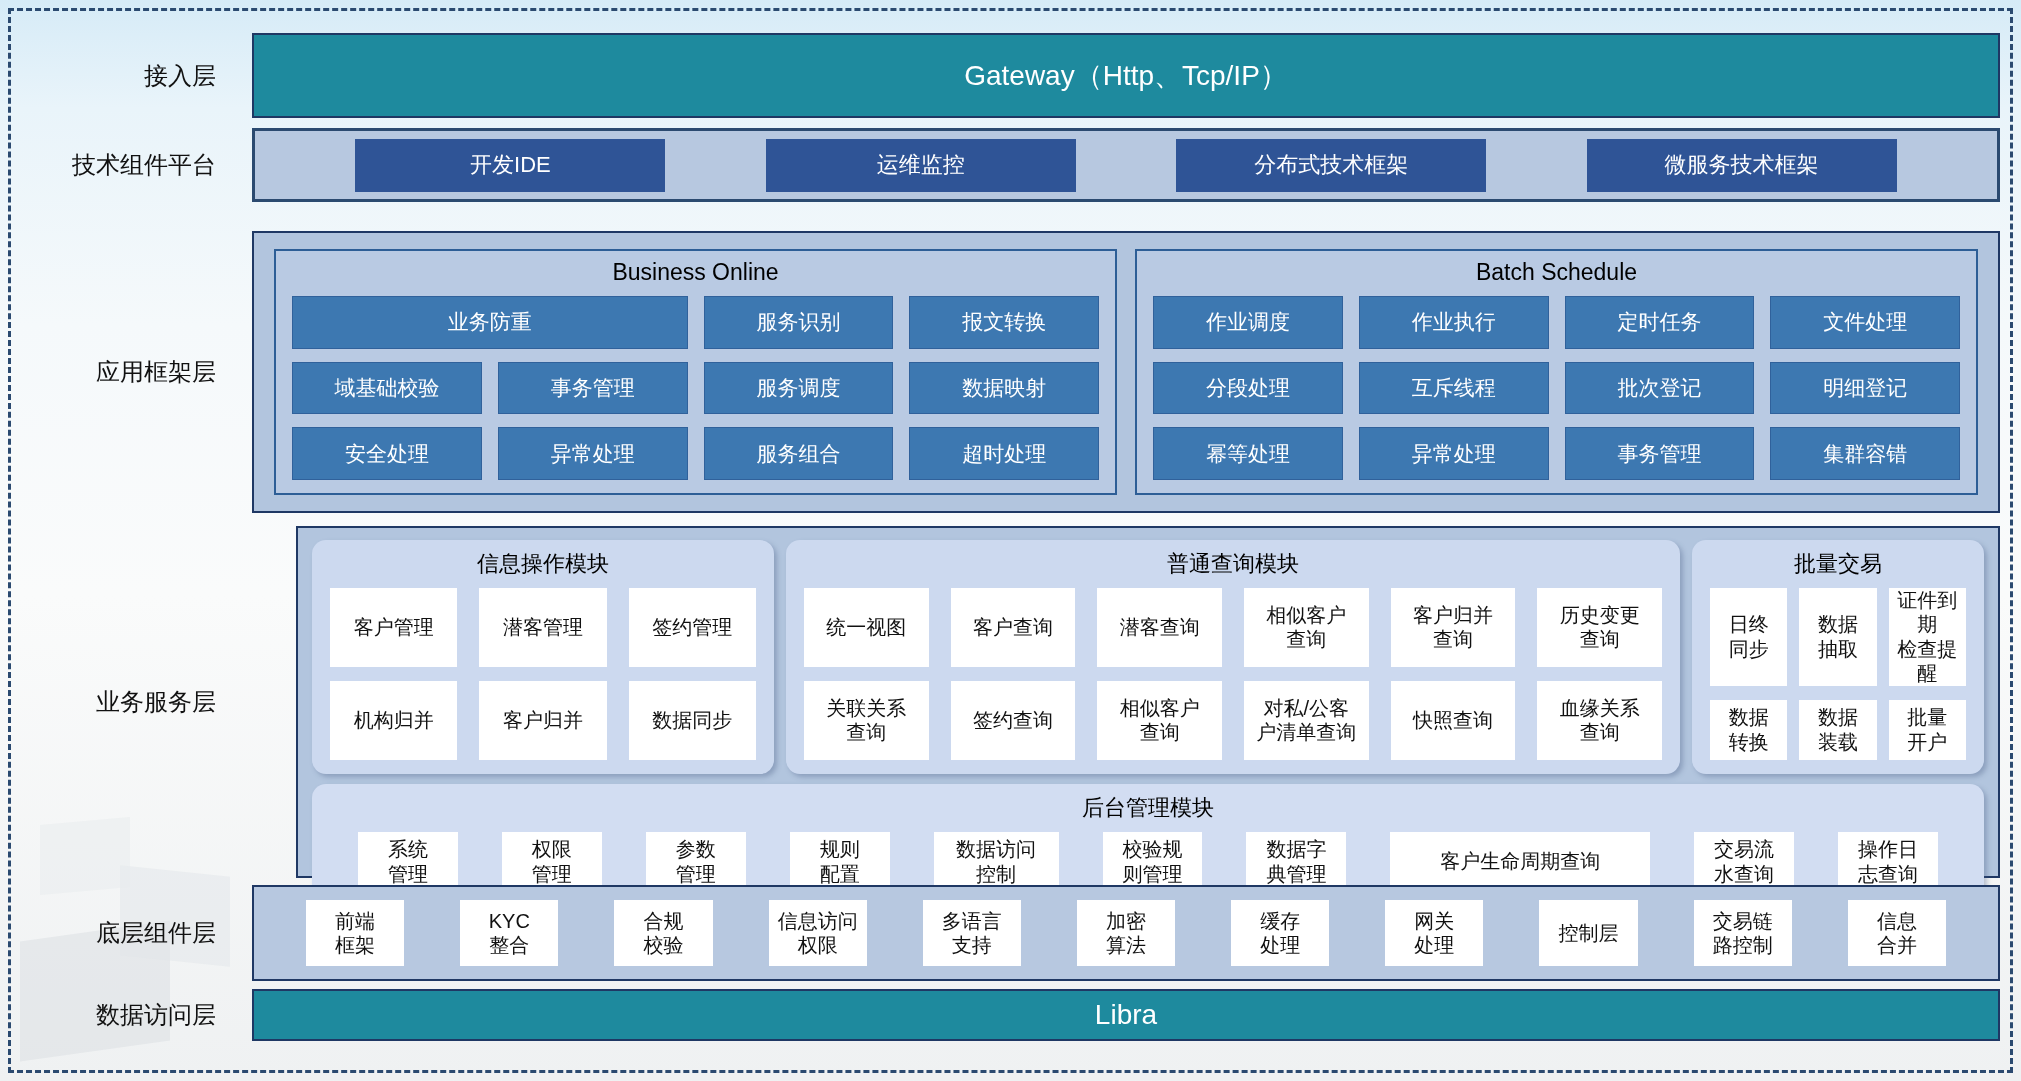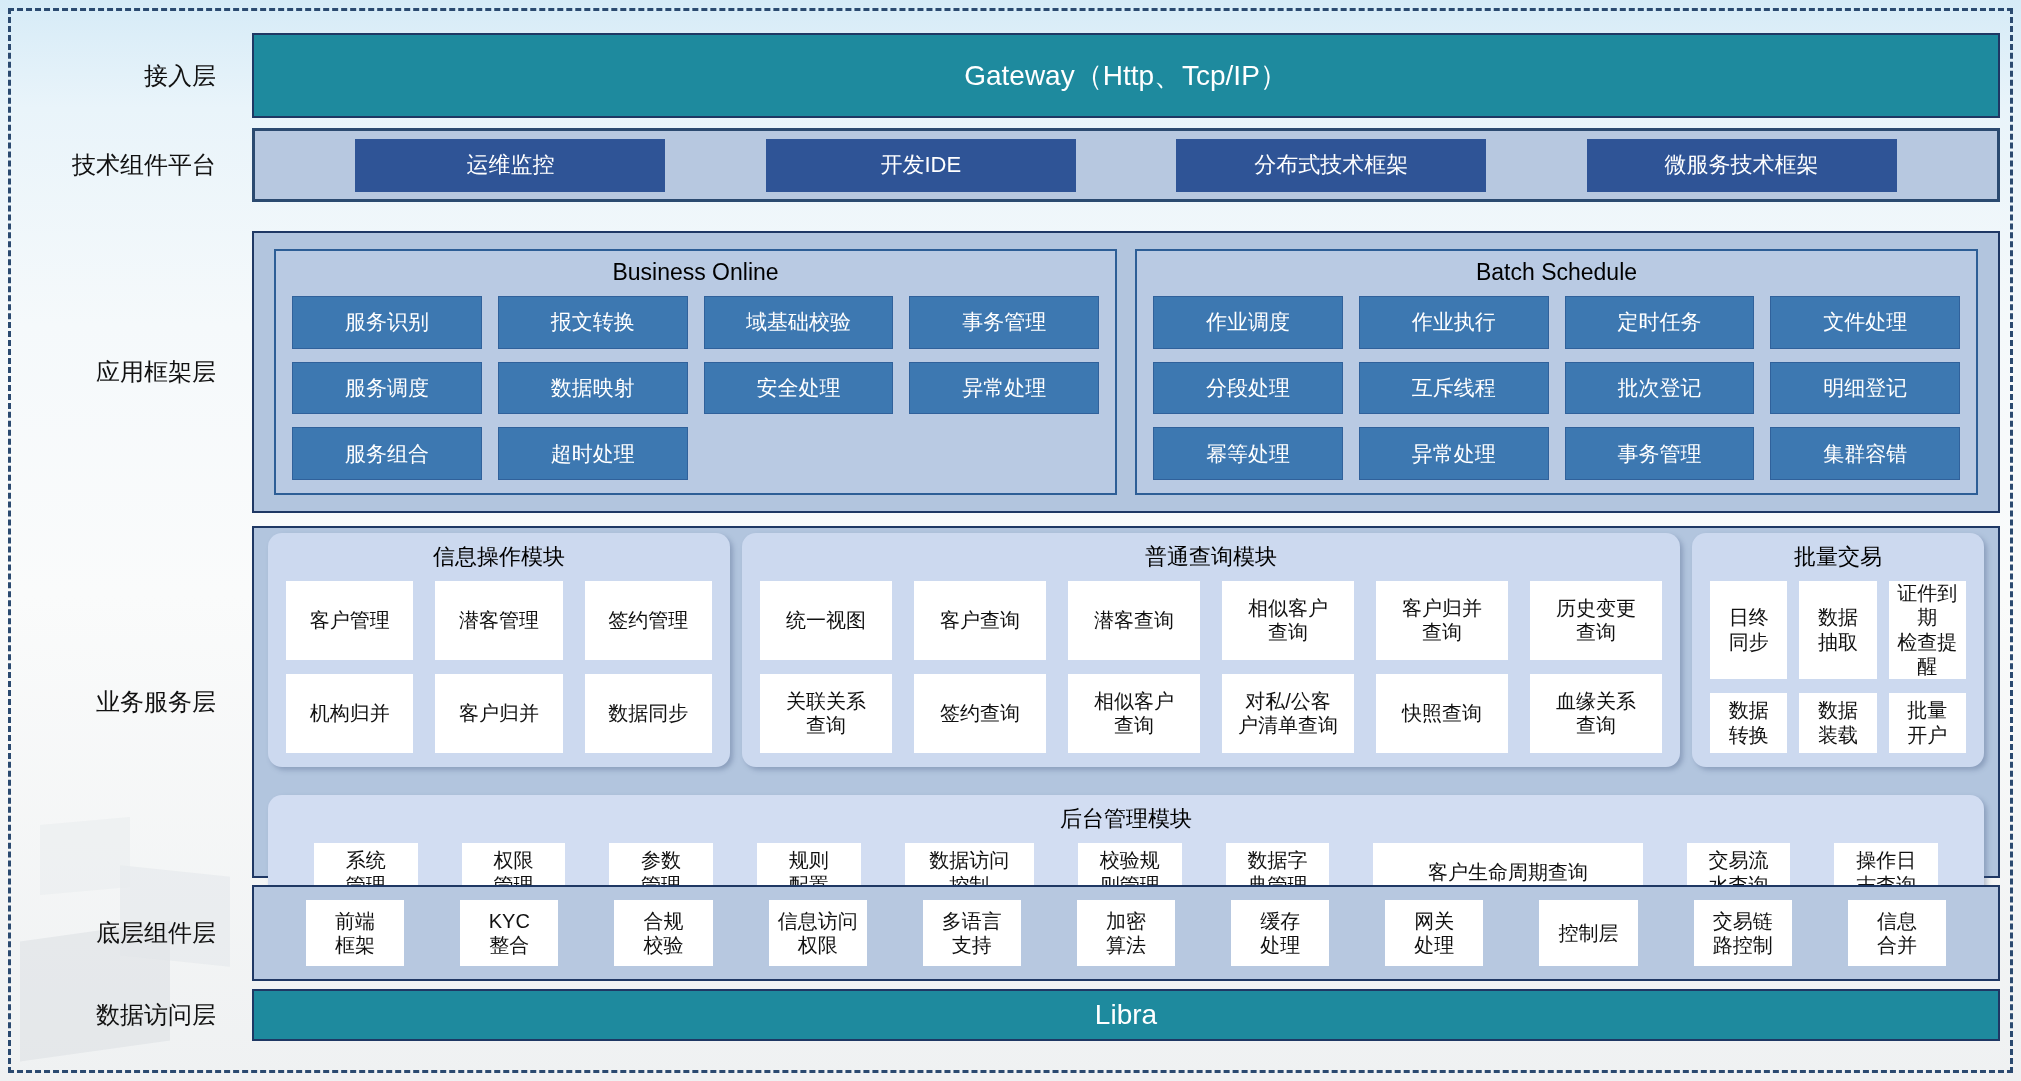--- a/index.html
+++ b/index.html
@@ -86,22 +86,22 @@
     color:#fff; font-size:21px;
     min-height:52px;
   }
   .span2 { grid-column:span 2; }
 
   
   .svc-panel {
     height:100%;
     background:#b2c5de;
     border:2px solid #1f3864;
-    padding:5px 14px;
-    display:flex; flex-direction:column; gap:28px;
+    padding:12px 14px;
+    display:flex; flex-direction:column; gap:10px;margin-left:44px;
   }
   .svc-top { flex:1; display:flex; gap:12px; }
   .module {
     background:#ccd9ef;
     border-radius:14px;
     box-shadow:3px 3px 5px rgba(70,90,130,0.35);
     padding:6px 18px 14px 18px;
     display:flex; flex-direction:column;
   }
   .module-title { text-align:center; font-size:22px; color:#000; margin:3px 0 9px 0; }
@@ -163,36 +163,37 @@
       <div class="row-label">接入层</div>
       <div class="row-content">
         <div class="teal-bar">Gateway（Http、Tcp/IP）</div>
       </div>
     </div>
 
     <div class="row r-tech">
       <div class="row-label">技术组件平台</div>
       <div class="row-content">
         <div class="band">
+            <div class="dark-btn">开发IDE</div>
             <div class="dark-btn">运维监控</div>
-            <div class="dark-btn">开发IDE</div>
             <div class="dark-btn">分布式技术框架</div>
             <div class="dark-btn">微服务技术框架</div>
           </div>
       </div>
     </div>
 
     <div class="row r-appfw">
       <div class="row-label">应用框架层</div>
       <div class="row-content">
         <div class="fw-panel">
 
           <div class="fw-inner">
             <div class="fw-title">Business Online</div>
             <div class="fw-grid">
+              <div class="steel-btn span2">业务防重</div>
             <div class="steel-btn">服务识别</div>
                 <div class="steel-btn">报文转换</div>
                 <div class="steel-btn">域基础校验</div>
                 <div class="steel-btn">事务管理</div>
                 <div class="steel-btn">服务调度</div>
                 <div class="steel-btn">数据映射</div>
                 <div class="steel-btn">安全处理</div>
                 <div class="steel-btn">异常处理</div>
                 <div class="steel-btn">服务组合</div>
                 <div class="steel-btn">超时处理</div>

